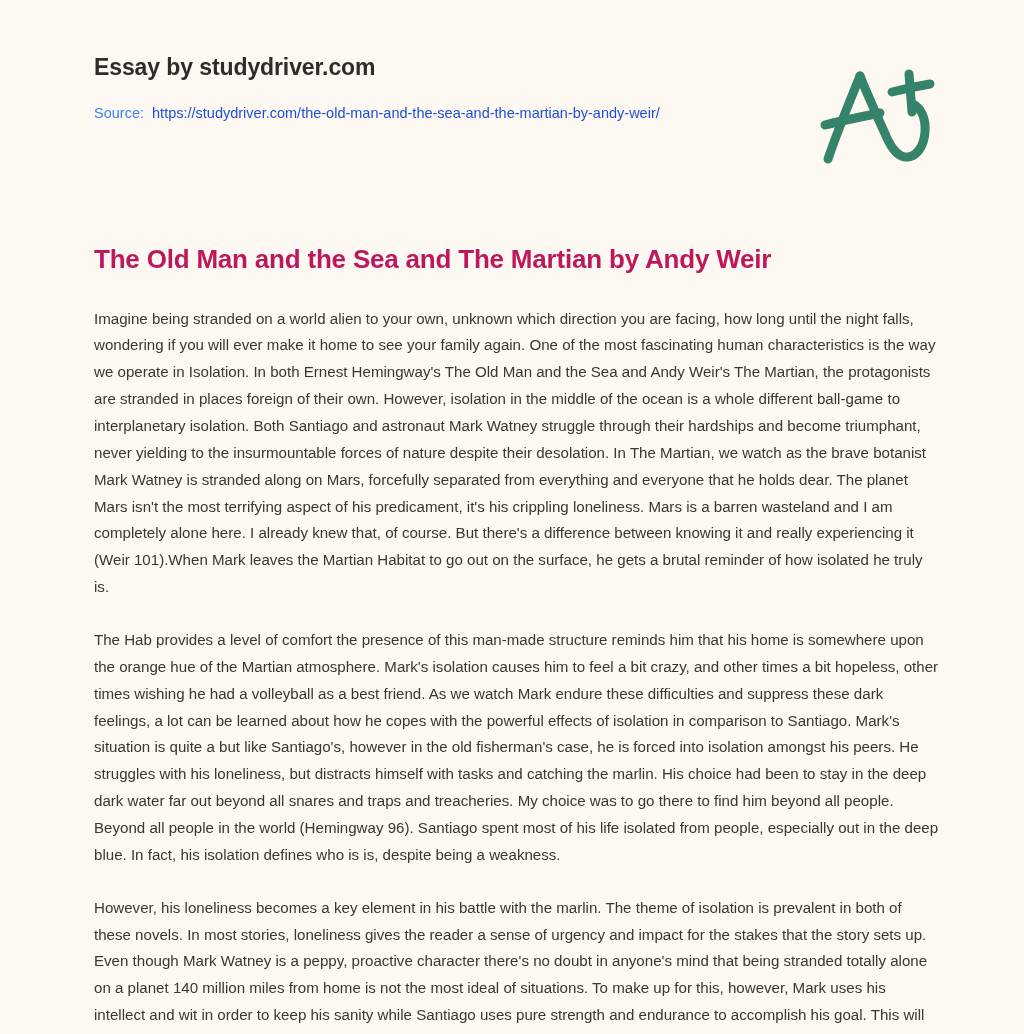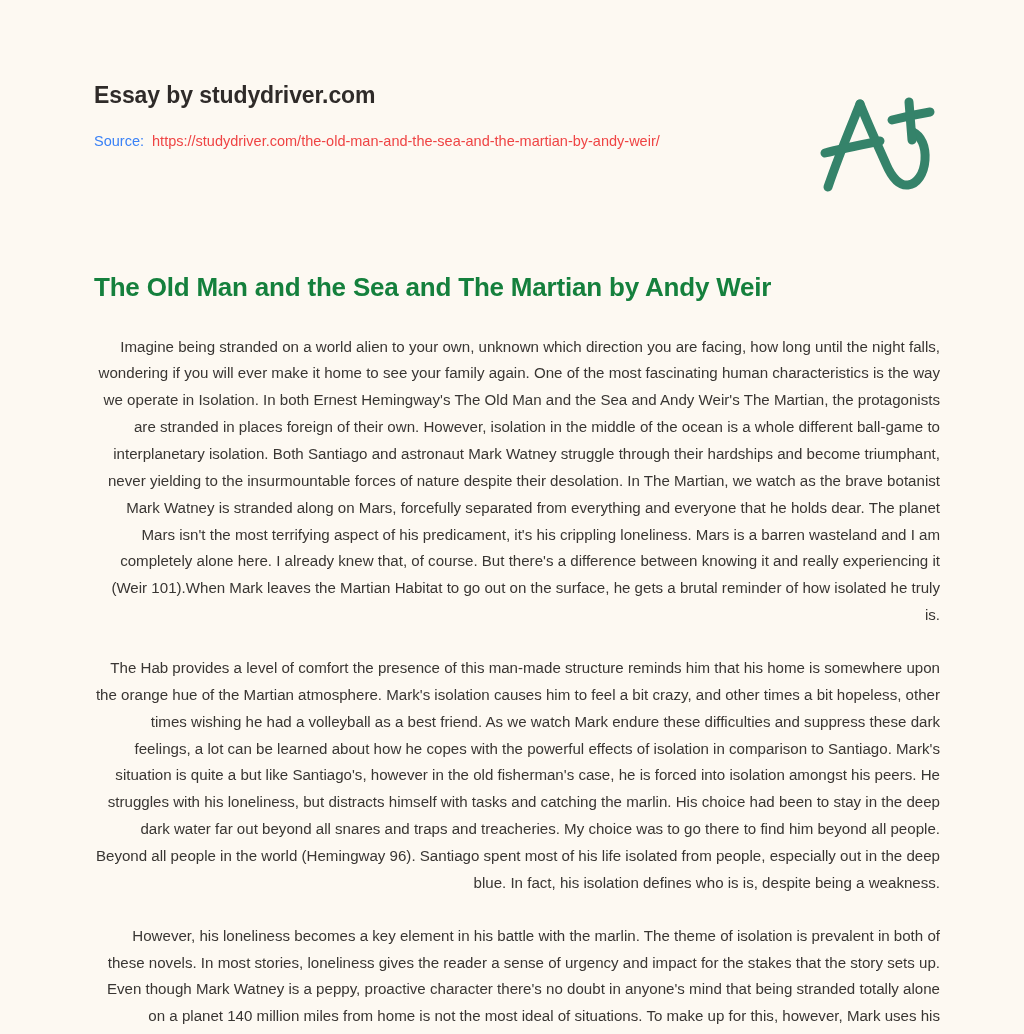--- a/index.html
+++ b/index.html
@@ -15,21 +15,20 @@
     overflow: hidden;
     position: relative;
   }
 
   .page {
     position: relative;
     width: 1024px;
     height: 736px;
     background: #fdf9f2;
     box-sizing: border-box;
-    margin-top: 28px;
   }
 
   
   .header {
     position: absolute;
     left: 0;
     top: 0;
     width: 1024px;
     height: 210px;
   }
@@ -56,21 +55,21 @@
     color: #8b8782;
     margin: 0;
     word-break: break-word;
   }
 
   .source-label {
     color: #3b82f6;
   }
 
   .source-url {
-    color: #ef4444;
+    color: #1d4ed8;
     text-decoration: none;
     word-break: break-all;
   }
 
   
   .logo {
     position: absolute;
     left: 812px;
     top: 62px;
     width: 148px;
@@ -86,32 +85,32 @@
   .article {
     position: absolute;
     left: 94px;
     top: 243px;
     width: 846px;
   }
 
   .article-title {
     font-size: 26px;
     font-weight: bold;
-    color: #15803d;
+    color: #be185d;
     line-height: 1.25;
     margin: 0 0 30px 0;
     letter-spacing: -0.2px;
   }
 
   .article-body p {
     font-size: 15.1px;
     line-height: 1.78;
     color: #393633;
     margin: 0 0 26px 0;
-    text-align: right;
+    text-align: left;
   }
   .article-body p:last-child {
     margin-bottom: 0;
   }
 </style>
 </head>
 <body>
 
 <div class="page">
 

